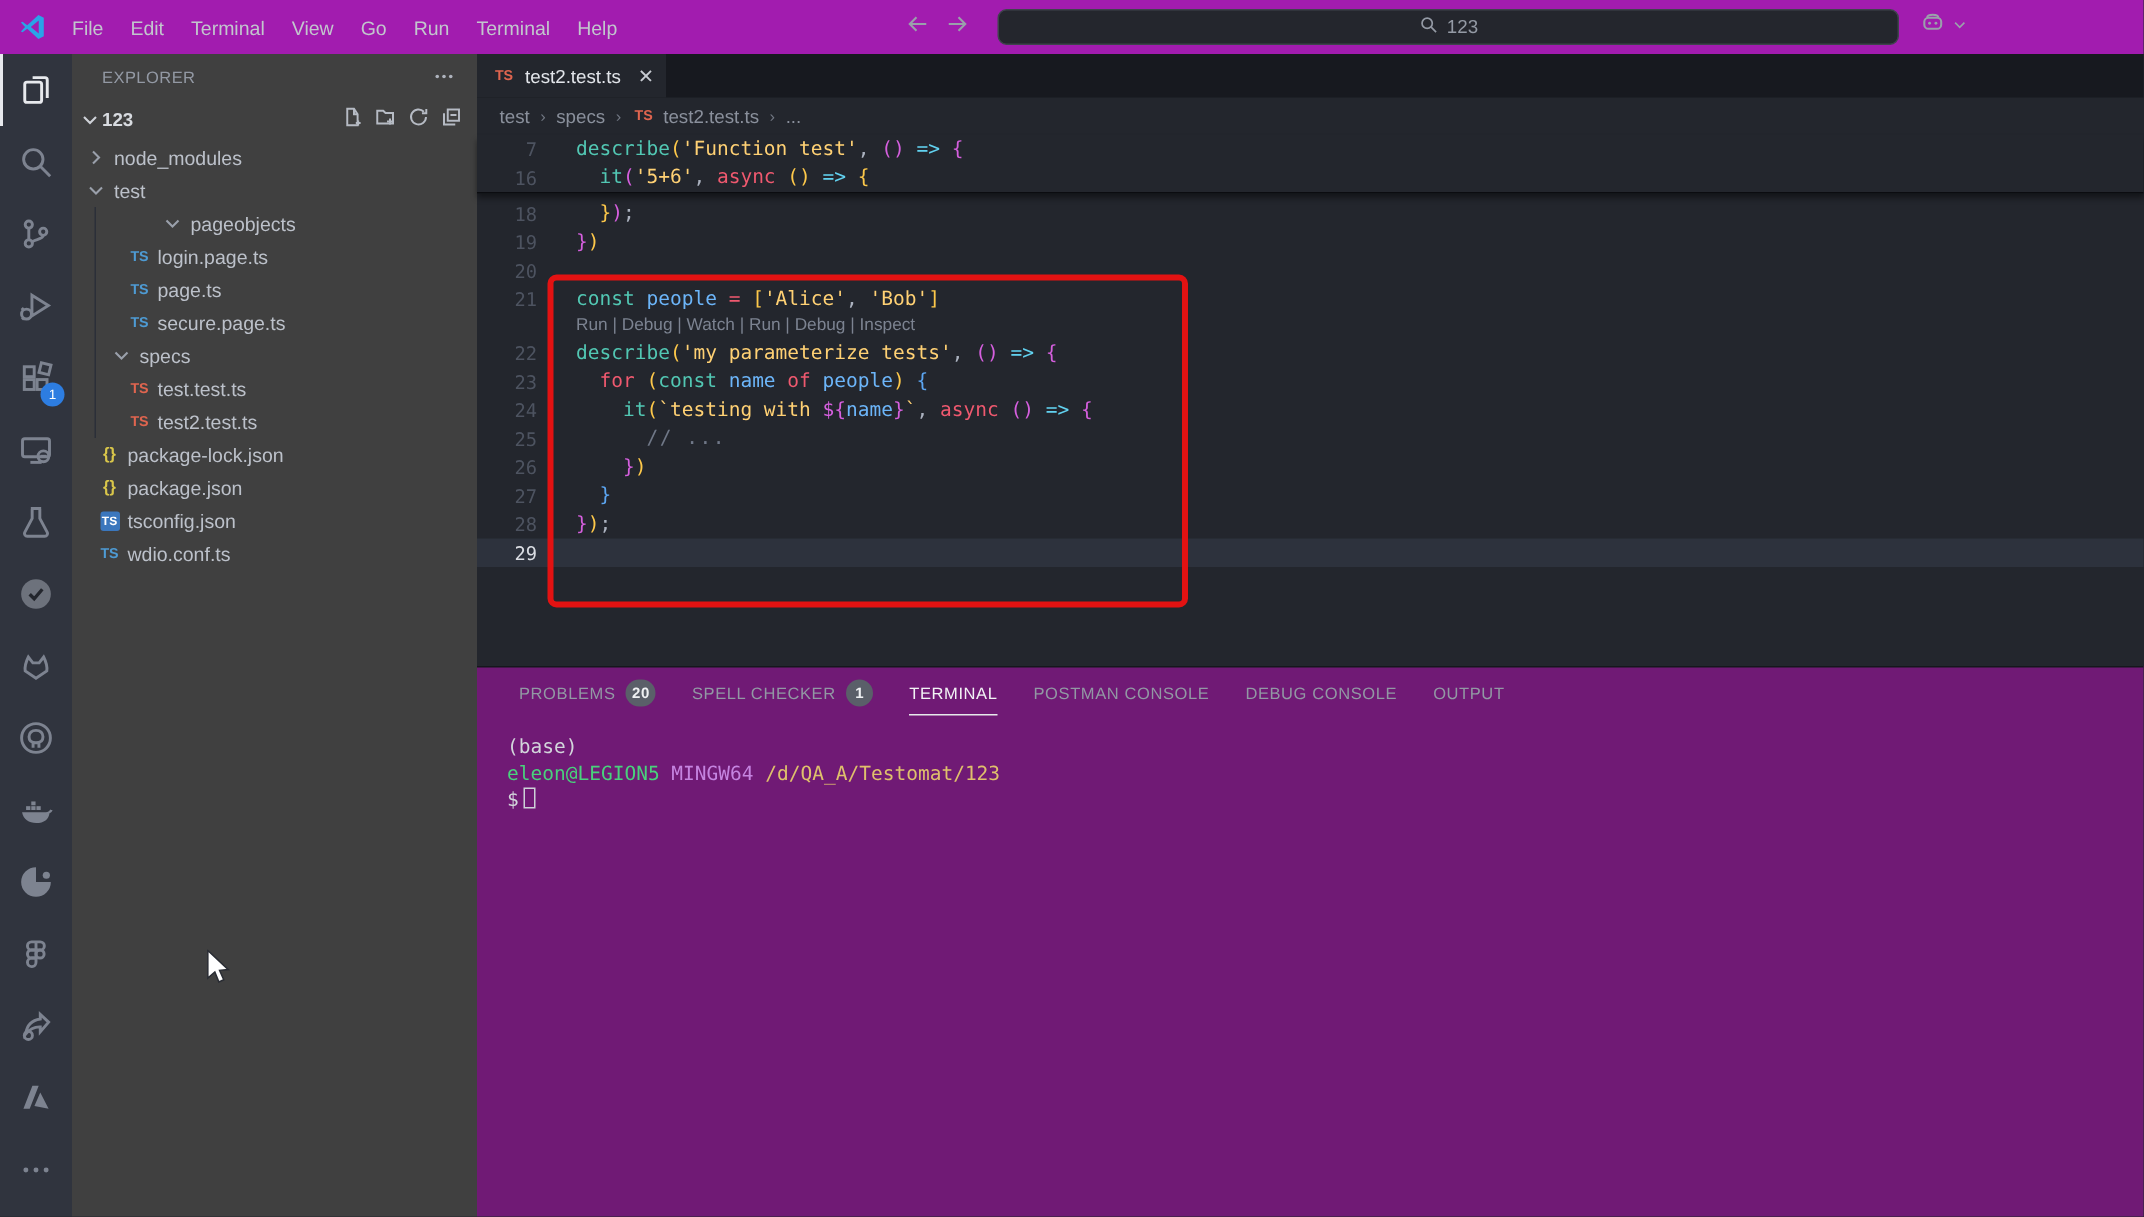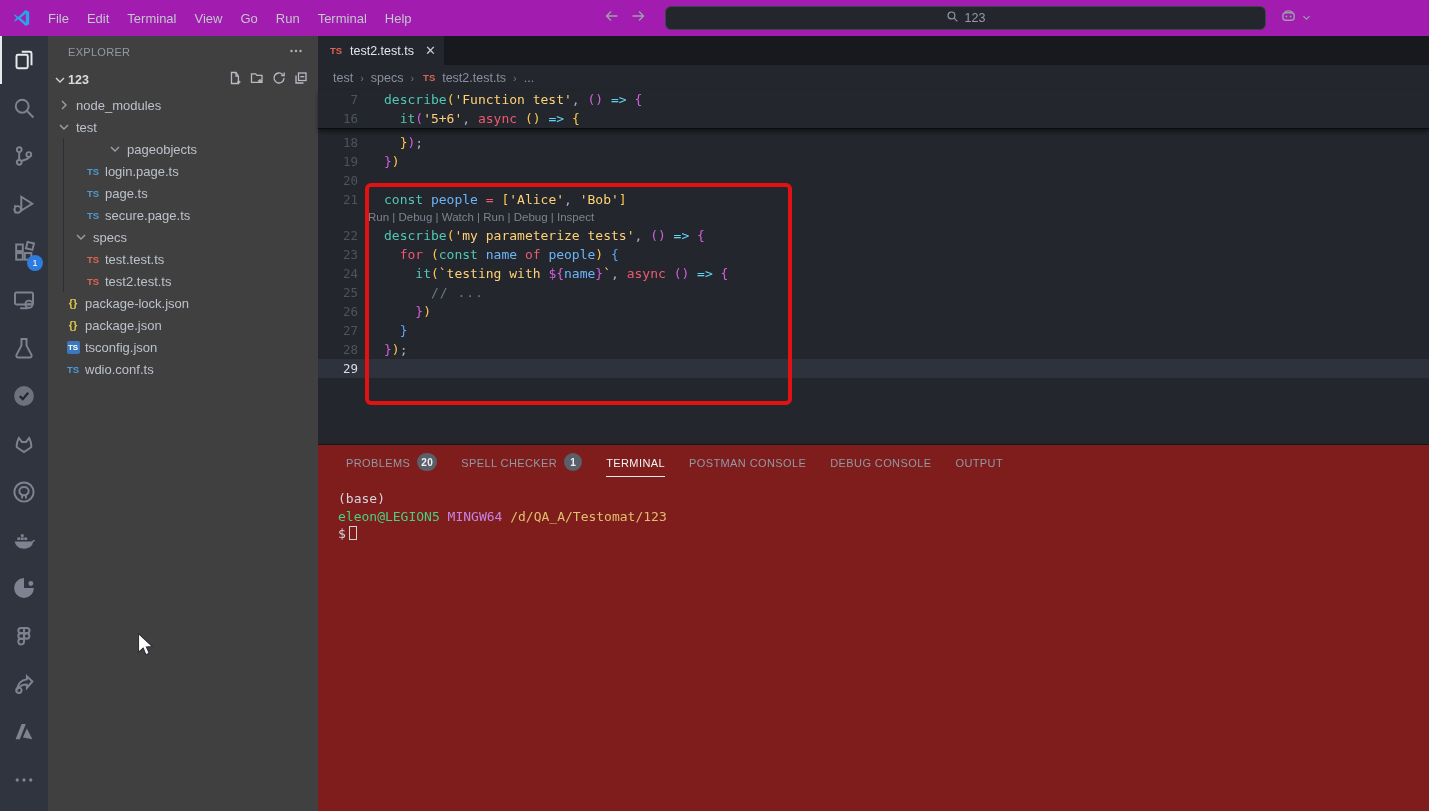--- a/index.html
+++ b/index.html
@@ -58,28 +58,28 @@
   .lines{position:absolute;top:43px;left:0;right:0;z-index:1}
   .cl{height:19px;display:flex;position:relative;white-space:pre}
   .cl .ln{width:40px;text-align:right;color:#4d5360;flex:none;font-size:12.5px}
   .cl .lc{margin-left:26px;position:relative}
   .cl .lc span{position:relative;z-index:2}
   .cl.current{background:#2d323d}
   .cl.current .ln{color:#dadde3}
   .deco{position:absolute;top:0;height:19px;z-index:0}
   .lensrow{height:17px;display:flex;align-items:center;font-family:"Liberation Sans",sans-serif;font-size:11.5px;color:#7c8391;white-space:pre;cursor:pointer}
   .lensrow .ln{width:40px;flex:none}
-  .lensrow .lt{margin-left:10px}
+  .lensrow .lt{margin-left:26px}
   .c-teal{color:#52c7b3}.c-blue{color:#6cb5f9}.c-blue2{color:#5ca6f2}.c-red{color:#ef596f}
   .c-pink{color:#d55fde}.c-gold{color:#fdc84a}.c-str{color:#ffd174}.c-cyan{color:#62d2f0}
   .c-fg{color:#abb2bf}.c-comment{color:#707888;letter-spacing:1px}
   .redrect{position:absolute;left:47px;top:93px;width:427px;height:222px;border:4px solid #e31212;border-radius:6px;z-index:5;pointer-events:none}
 
   
-  .panel{position:absolute;left:0;top:408px;width:1111px;height:367px;background:#7f1d1d;border-top:1px solid #15171c}
+  .panel{position:absolute;left:0;top:408px;width:1111px;height:367px;background:#701a75;border-top:1px solid #15171c}
   .ptabs{height:34px;display:flex;align-items:center;gap:24px;padding-left:28px;font-size:11px;letter-spacing:.4px;color:#9298a4}
   .ptab{display:flex;align-items:center;gap:7px;height:34px;cursor:pointer}
   .ptab .pl{padding:10px 0 8px}
   .ptab.active{color:#f2f3f5}
   .ptab.active .pl{border-bottom:1px solid #e7e9ec;padding-bottom:7px}
   .pbadge{background:#5a5f69;color:#eef0f3;font-size:10px;min-width:18px;height:18px;border-radius:9px;
     display:flex;align-items:center;justify-content:center;padding:0 4px;font-weight:bold}
   .term{padding:11px 0 0 20px;font-family:"DejaVu Sans Mono",monospace;font-size:13px;line-height:17.5px;color:#d2d5db;white-space:pre}
   .t-green{color:#49d17c}.t-purple{color:#c584e0}.t-yellow{color:#dfc06c}.t-fg{color:#d2d5db}
   .cursorbox{display:inline-block;width:8px;height:14px;border:1px solid #cdd1d8;vertical-align:-2px;margin-left:3px}

